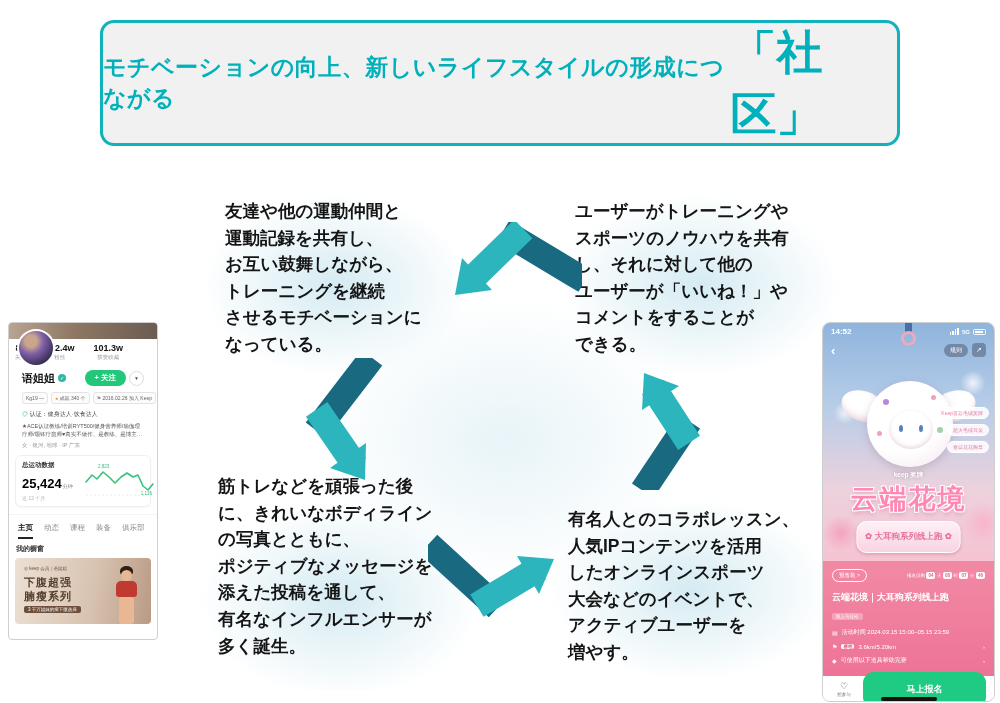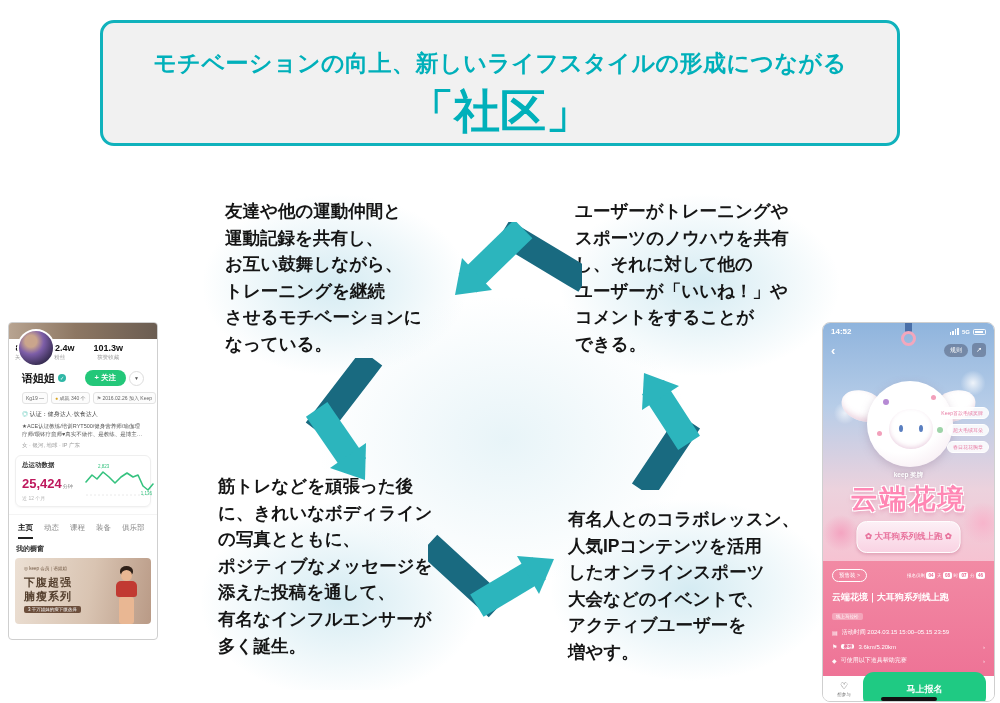--- a/index.html
+++ b/index.html
@@ -5,21 +5,21 @@
   * { margin:0; padding:0; box-sizing:border-box; }
   html,body { width:1000px; height:703px; }
   body {
     position:relative; width:1000px; height:703px; background:#ffffff;
     font-family:"Liberation Sans", sans-serif; overflow:hidden;
   }
   
   .title-box{
     position:absolute; left:100px; top:20px; width:800px; height:126px;
     background:#f1f1f1; border:3px solid #10b2bc; border-radius:14px;
-    display:flex; flex-direction:column; align-items:center; justify-content:flex-end;
+    display:flex; flex-direction:row; align-items:center; justify-content:space-between;
   }
   .title-line1{ font-size:23px; font-weight:700; color:#00b0ba; letter-spacing:.5px; }
   .title-line2{ font-size:46px; font-weight:700; color:#00b0ba; margin-top:2px; }
 
   
   .diagram-bg{
     position:absolute; left:160px; top:170px; width:680px; height:520px;
     background:
       radial-gradient(ellipse 190px 130px at 175px 115px, rgba(178,219,232,.55), rgba(178,219,232,0) 70%),
       radial-gradient(ellipse 200px 130px at 540px 115px, rgba(178,219,232,.55), rgba(178,219,232,0) 70%),
@@ -73,21 +73,21 @@
   .lp-cert{ font-size:6px; color:#444; margin-top:6px; padding:0 7px; }
   .lp-cert .ci{ color:#2fb7a6; }
   .lp-bio{ font-size:5.5px; color:#555; line-height:1.5; margin-top:3px; padding:0 7px;
     display:-webkit-box; -webkit-line-clamp:2; -webkit-box-orient:vertical; overflow:hidden; }
   .lp-meta{ font-size:5.5px; color:#9a9a9a; margin-top:3px; padding:0 7px; }
   .lp-datacard{ margin:6px 6px 0 6px; border:1px solid #efefef; border-radius:6px; padding:5px 6px;
     display:flex; align-items:center; box-shadow:0 1px 2px rgba(0,0,0,.04); }
   .lp-dc-left{ flex:0 0 62px; }
   .lp-dc-title{ font-size:6.5px; font-weight:700; color:#333; }
   .lp-dc-valrow{ margin-top:4px; }
-  .lp-dc-val{ font-size:13px; font-weight:700; color:#be185d; }
+  .lp-dc-val{ font-size:13px; font-weight:700; color:#000000; }
   .lp-dc-unit{ font-size:5px; color:#777; margin-left:1px; }
   .lp-dc-period{ font-size:5px; color:#b5b5b5; margin-top:3px; }
   .lp-spark{ position:relative; flex:1; height:34px; }
   .lp-spark .lab{ position:absolute; font-size:4.5px; color:#35c27f; }
   .lp-tabs{ display:flex; gap:11px; padding:8px 9px 0 9px; border-top:1px solid #f4f4f4; margin-top:7px; }
   .lp-tab{ font-size:7.5px; color:#8a8a8a; padding-bottom:4px; }
   .lp-tab.active{ color:#111; font-weight:700; border-bottom:2px solid #222; }
   .lp-sec{ font-size:7px; font-weight:700; color:#333; padding:5px 7px 4px 7px; }
   .lp-ad{ position:relative; margin:0 6px; height:66px; border-radius:4px; overflow:hidden;
     background:linear-gradient(100deg,#ece0d4 0%,#d9c4b2 55%,#b99a86 100%); }

